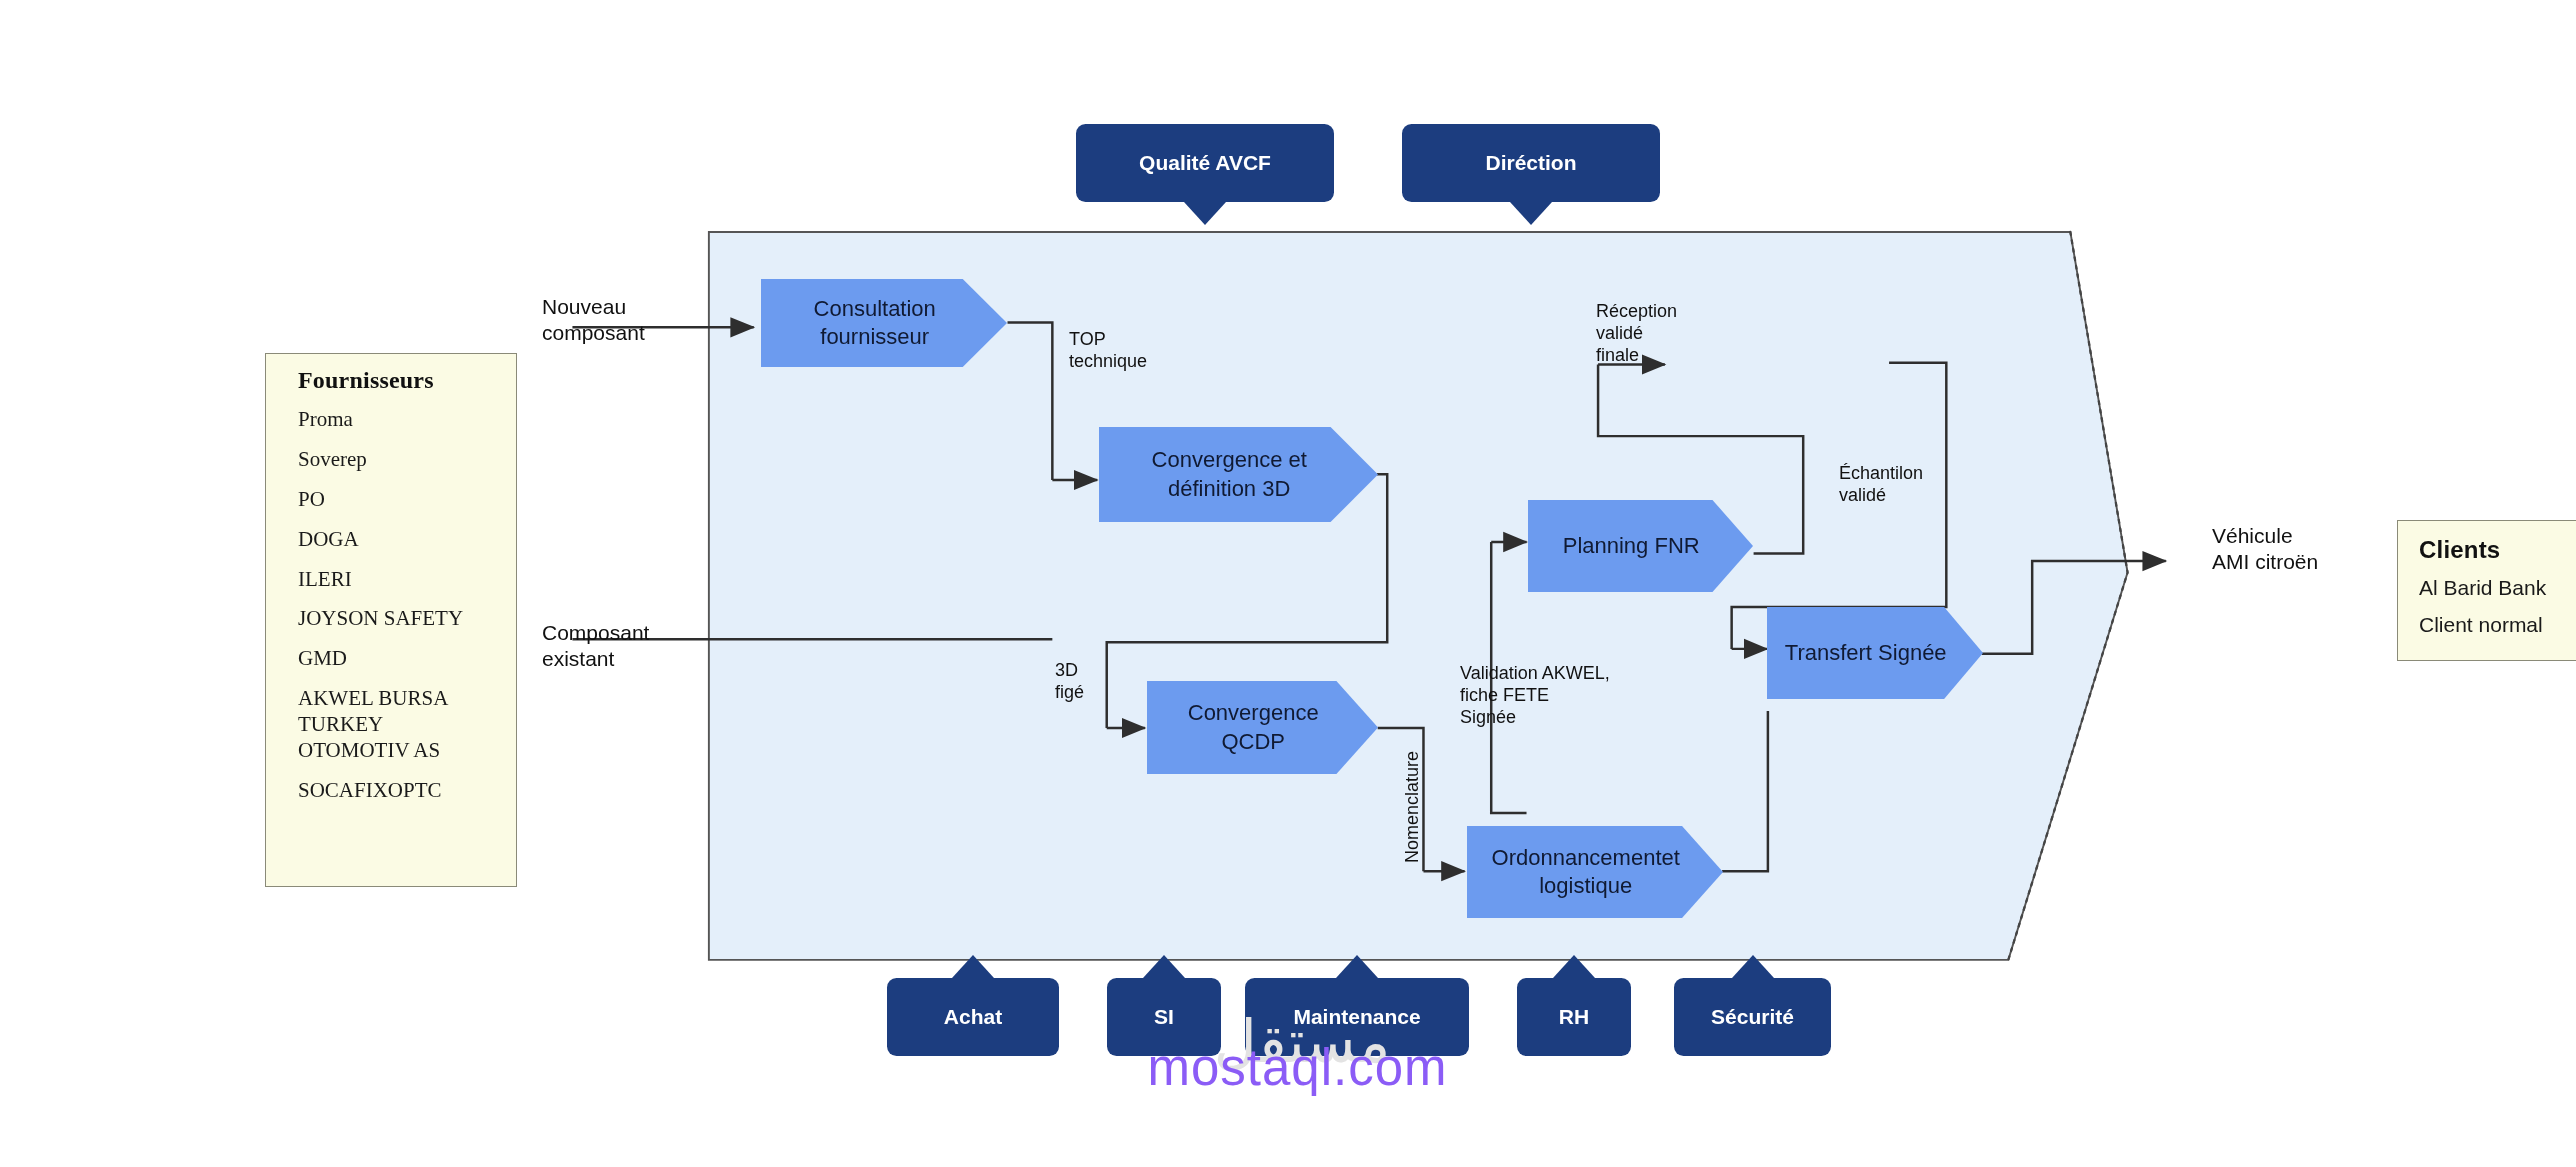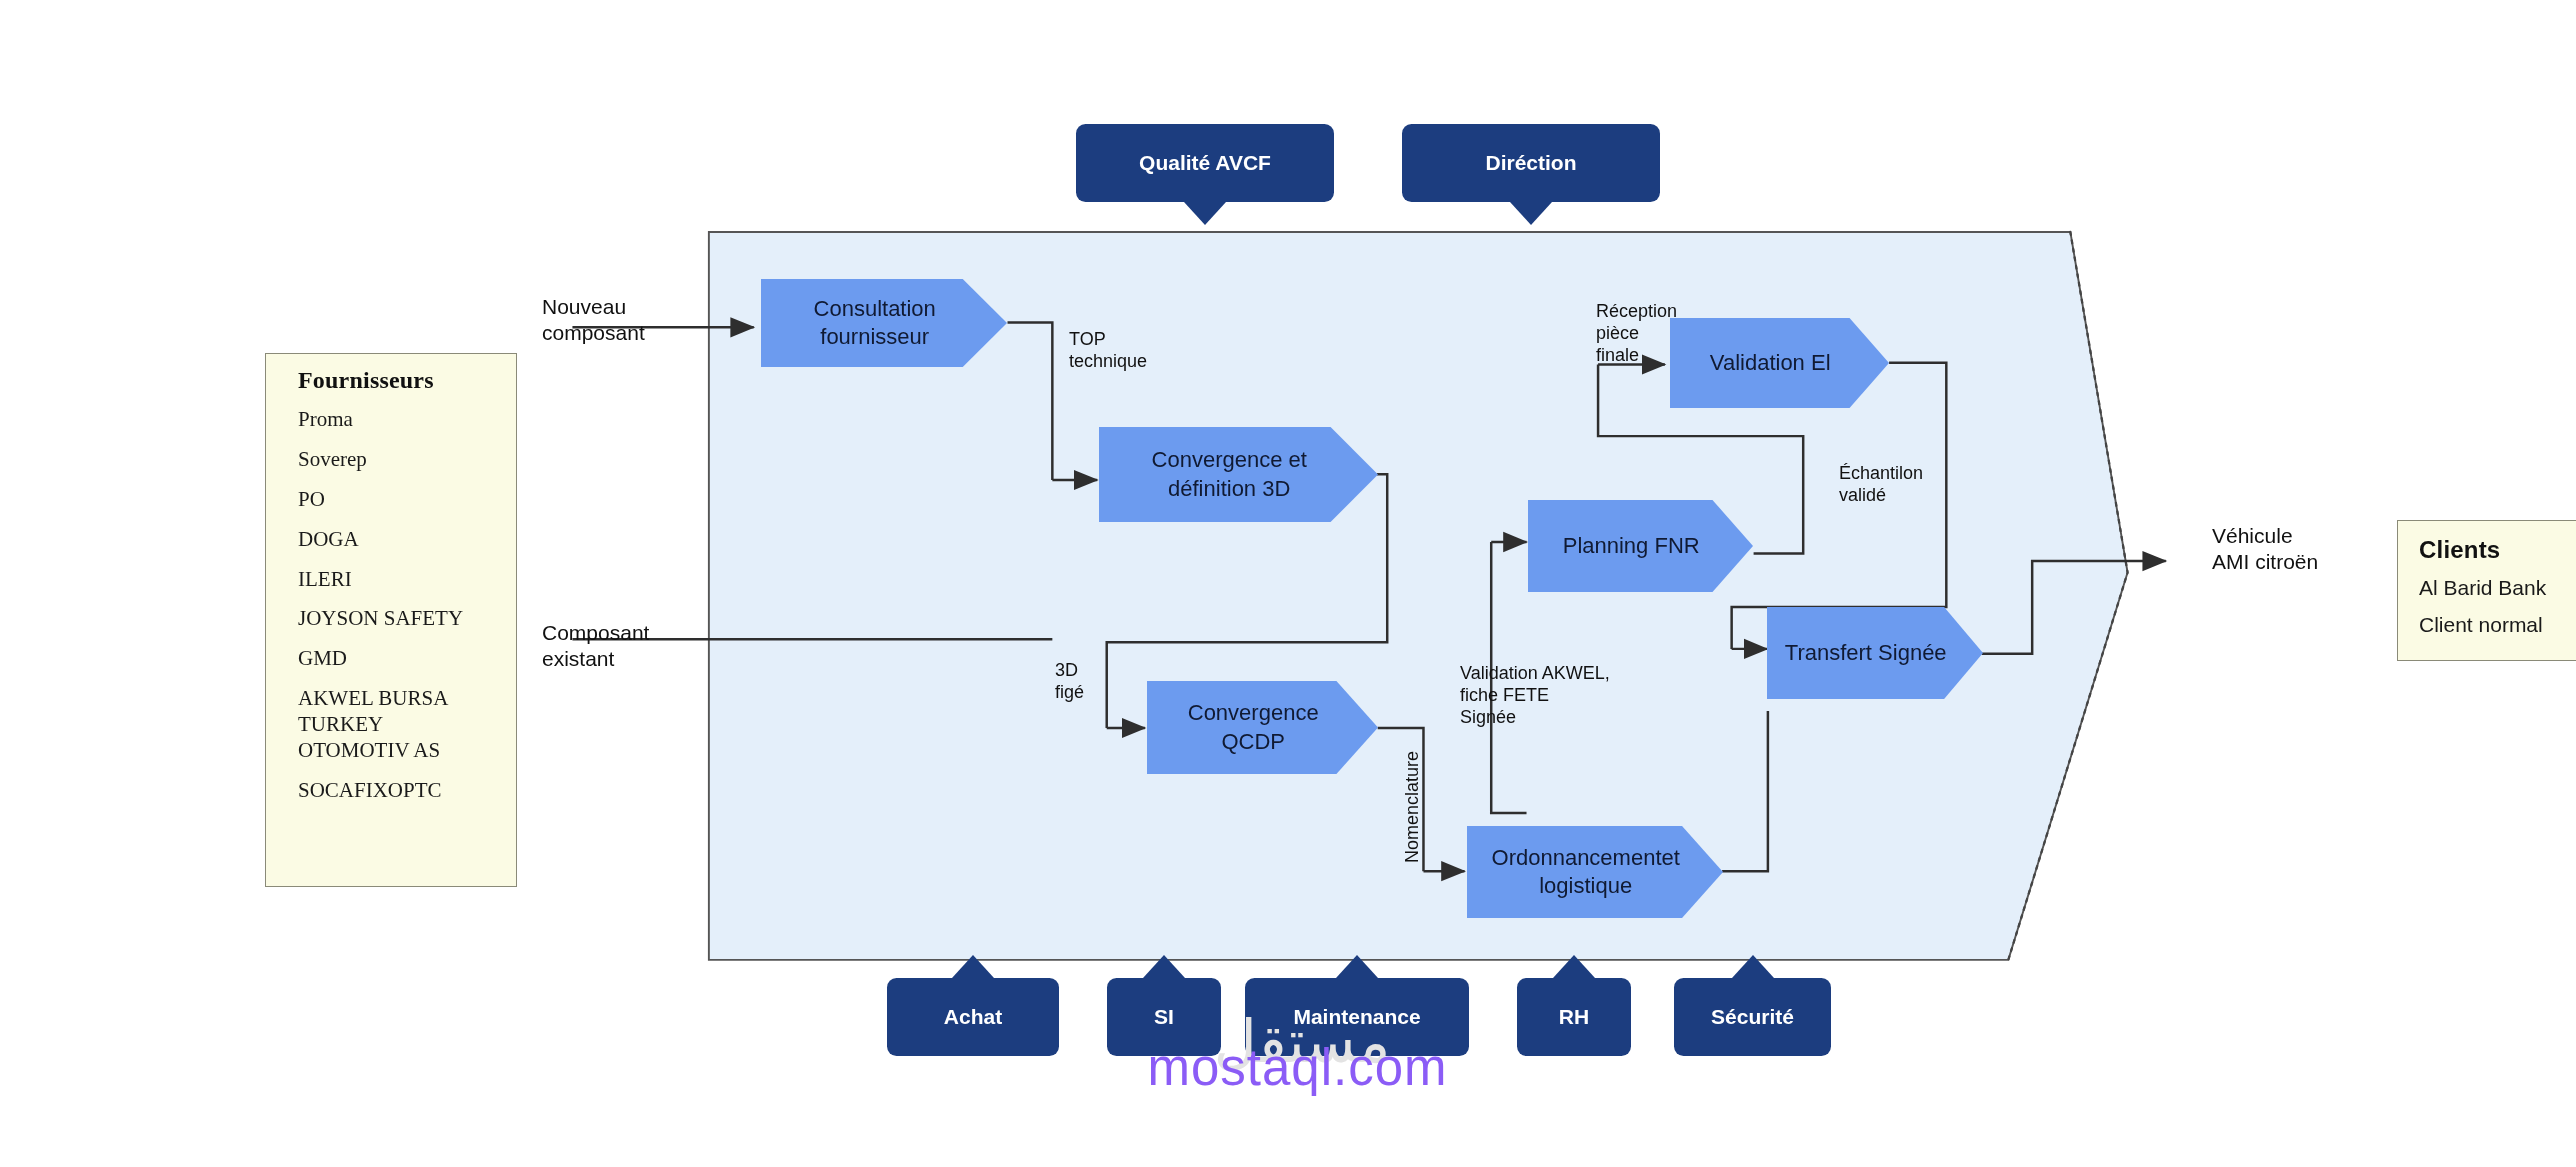--- a/index.html
+++ b/index.html
@@ -228,24 +228,20 @@
               clip-path:polygon(0 0, 82% 0, 100% 50%, 82% 100%, 0 100%);">
     <span style="white-space:pre-line;">Convergence
 QCDP</span>
   </div>
 
   <div class="step" style="left:1528px;top:500px;width:225px;height:92px;
               clip-path:polygon(0 0, 82% 0, 100% 50%, 82% 100%, 0 100%);">
     <span style="white-space:pre-line;">Planning FNR</span>
   </div>
 
-  <div class="step" style="left:1670px;top:318px;width:219px;height:90px;
-              clip-path:polygon(0 0, 82% 0, 100% 50%, 82% 100%, 0 100%);">
-    <span style="white-space:pre-line;">Validation El</span>
-  </div>
 
   <div class="step" style="left:1767px;top:607px;width:216px;height:92px;
               clip-path:polygon(0 0, 82% 0, 100% 50%, 82% 100%, 0 100%);">
     <span style="white-space:pre-line;">Transfert Signée</span>
   </div>
 
   <div class="step" style="left:1467px;top:826px;width:256px;height:92px;
               clip-path:polygon(0 0, 84% 0, 100% 50%, 84% 100%, 0 100%);">
     <span style="white-space:pre-line;">Ordonnancementet
 logistique</span>
@@ -260,21 +256,21 @@
   <div class="anno big" style="left:2212px;top:523px;">Véhicule
 AMI citroën</div>
 
   <div class="anno" style="left:1069px;top:329px;">TOP
 technique</div>
 
   <div class="anno" style="left:1055px;top:660px;">3D
 figé</div>
 
   <div class="anno" style="left:1596px;top:301px;">Réception
-pièce
+validé
 finale</div>
 
   <div class="anno" style="left:1839px;top:463px;">Échantilon
 validé</div>
 
   <div class="anno" style="left:1460px;top:663px;">Validation AKWEL,
 fiche FETE
 Signée</div>
 
   <div class="anno vert" style="left:1402px;top:863px;">Nomenclature</div>

